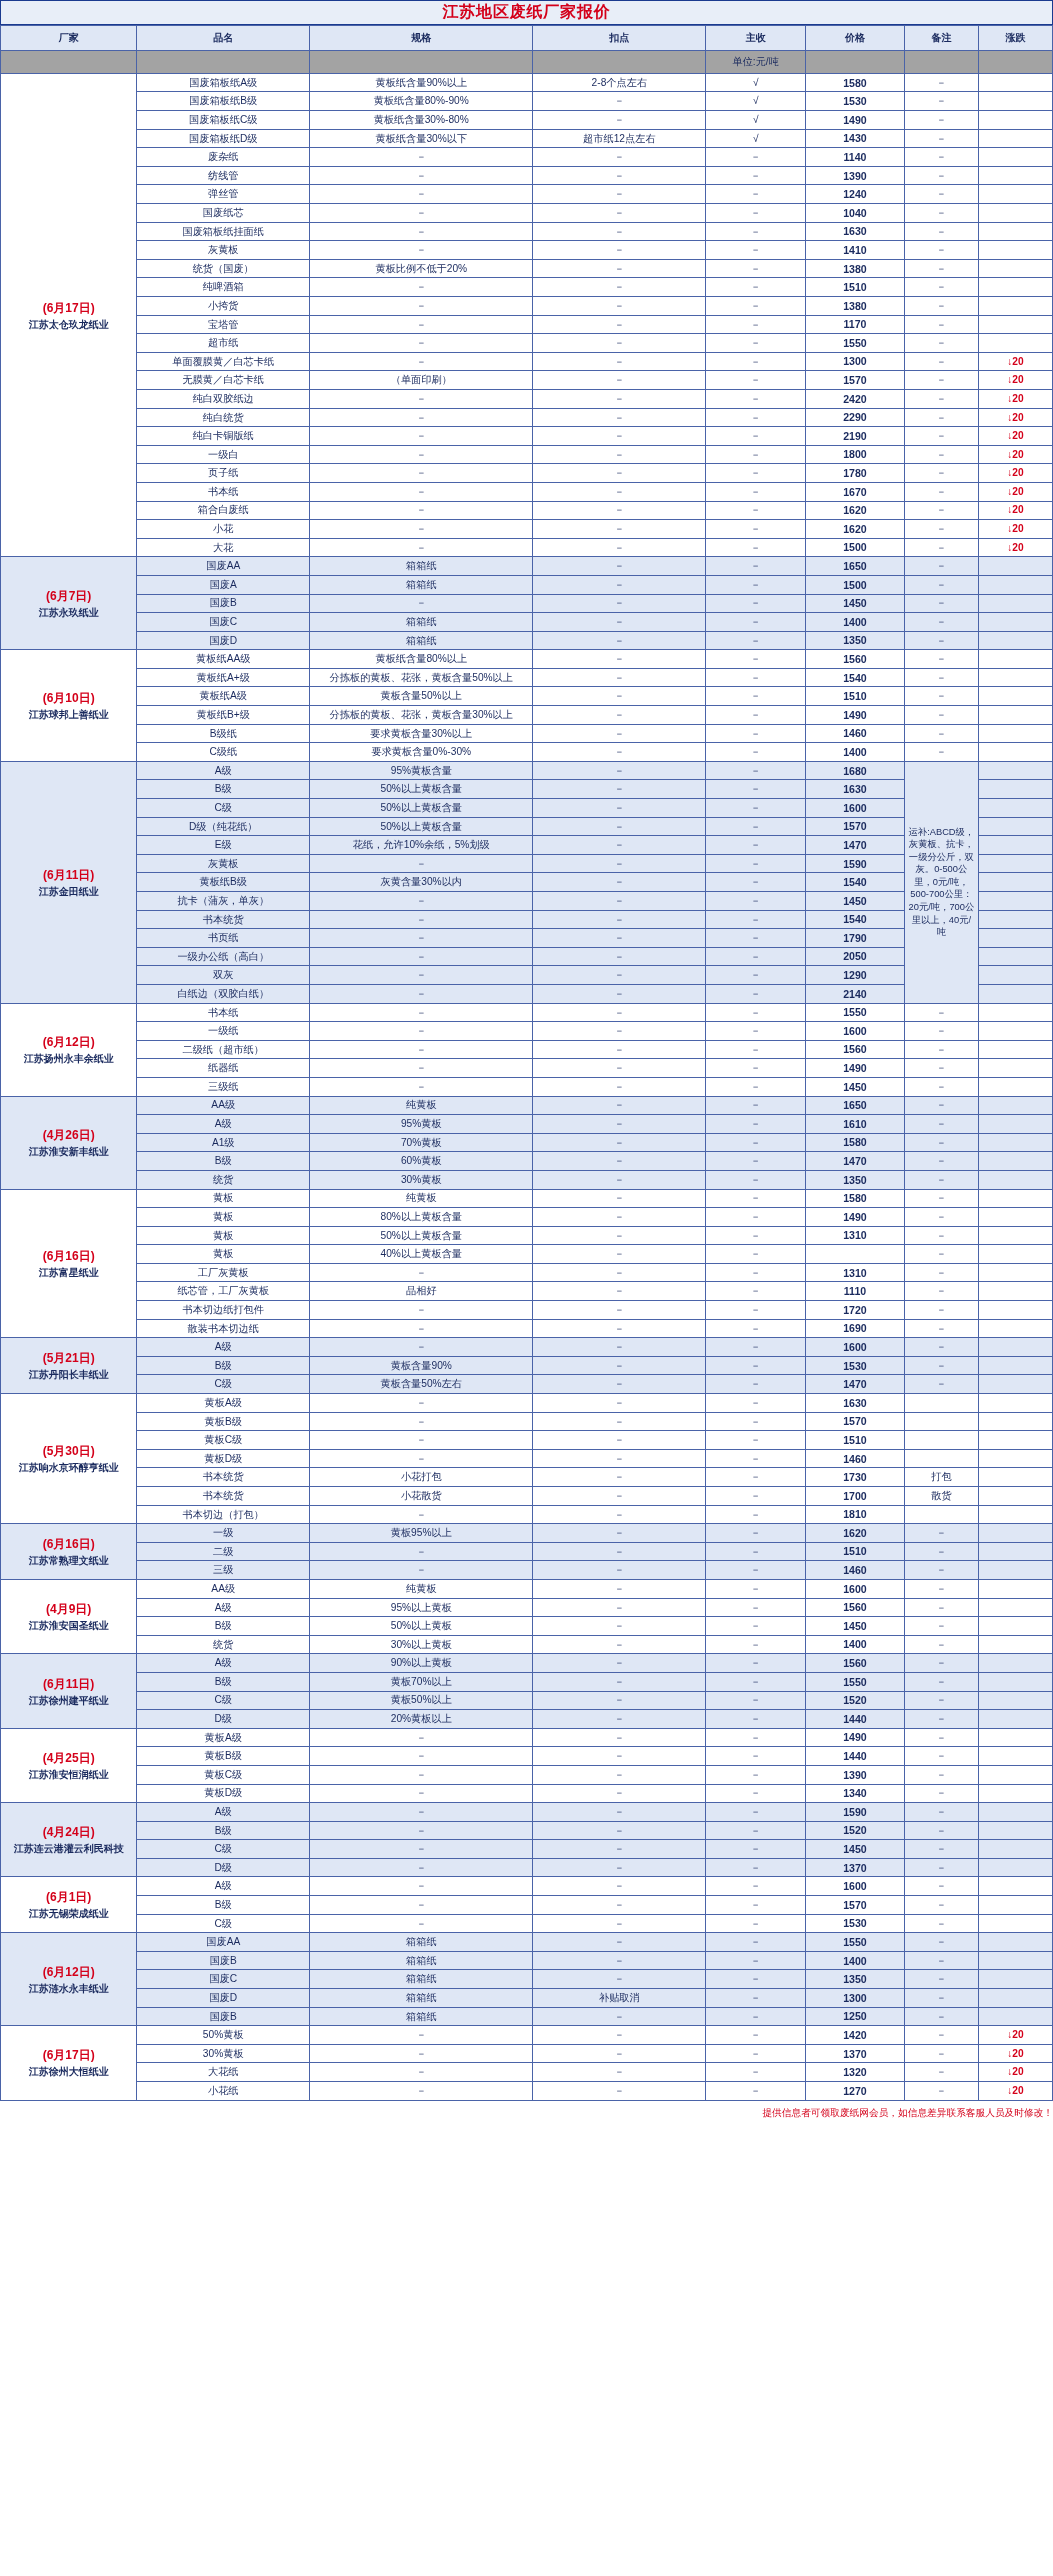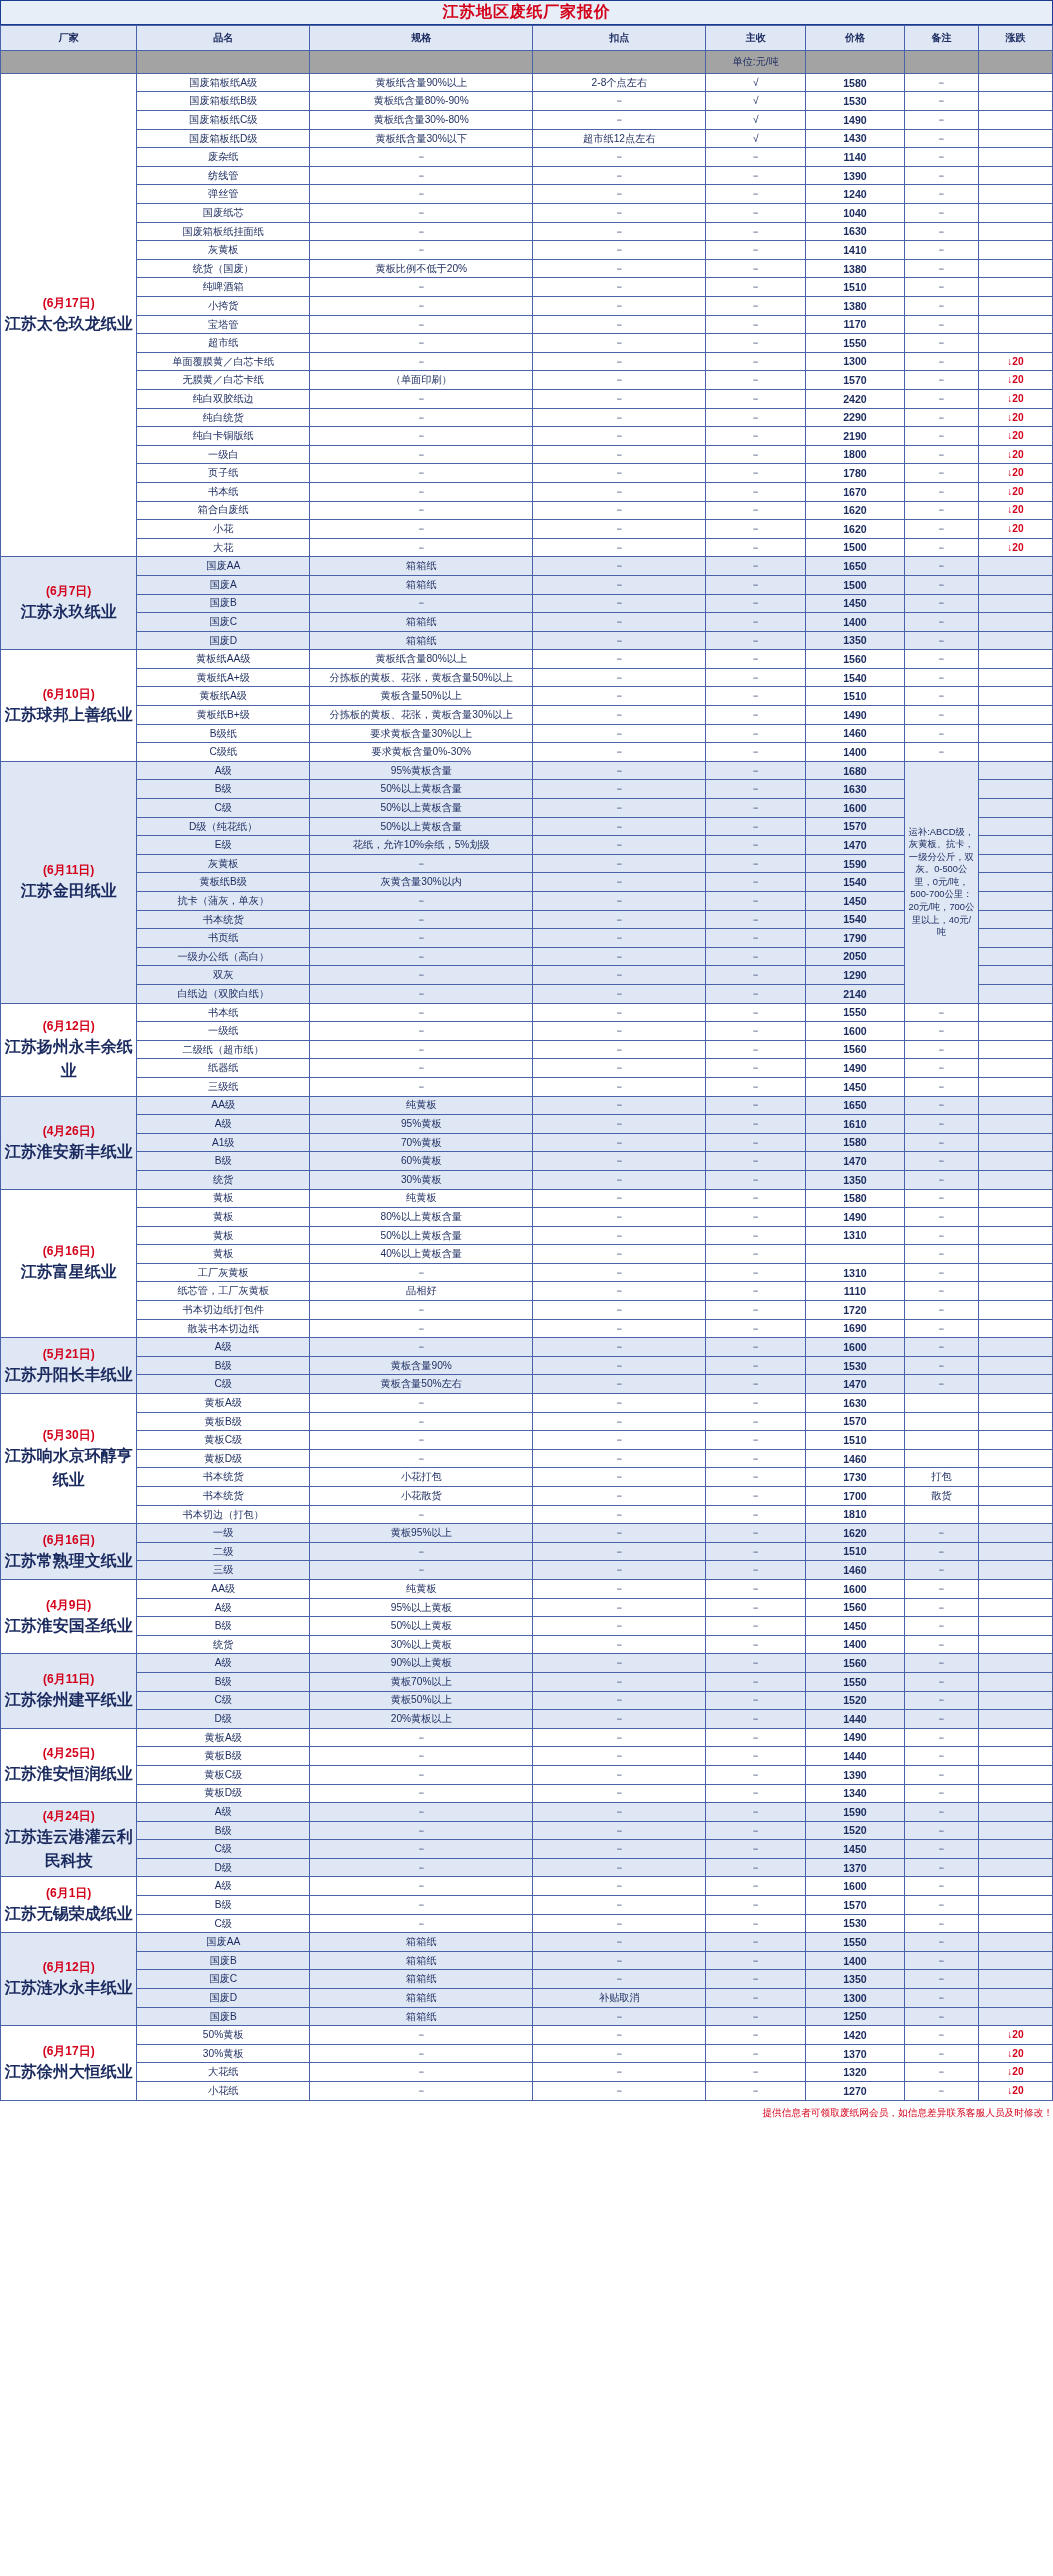--- a/index.html
+++ b/index.html
@@ -14,21 +14,21 @@
   .col-b{width:161px;}
   .col-c{width:208px;}
   .col-d{width:161px;}
   .col-e{width:93px;}
   .col-f{width:92px;}
   .col-g{width:69px;}
   .col-h{width:69px;}
   .unit{font-size:10.2px;text-align:center;height:20.3px;background:#a3a3a3;}
   .firm{font-size:11px;font-weight:bold;line-height:1.5;}
   .firm .date{color:#d4001a;display:block;font-size:12px;}
-  .firm .name{display:block;font-size:16px;color:#1a2a5e;}
+  .firm .name{display:block;font-size:10px;color:#1a2a5e;}
   tr.body-row td{height:16px;}
   .shade{background:#dfe7f5;}
   .white{background:#ffffff;}
   .price{font-weight:bold;font-size:10.6px;}
   .dn{color:#d4001a;font-weight:bold;}
   .note-cell{font-size:9.3px;line-height:1.35;padding:1.7px 3.4px;margin-left:22px;}
   .footer{margin-top:1.7px;text-align:right;font-size:9.7px;color:#d4001a;line-height:1.5;padding:3.4px 0 5.1px;}
 </style>
 </head>
 <body>

